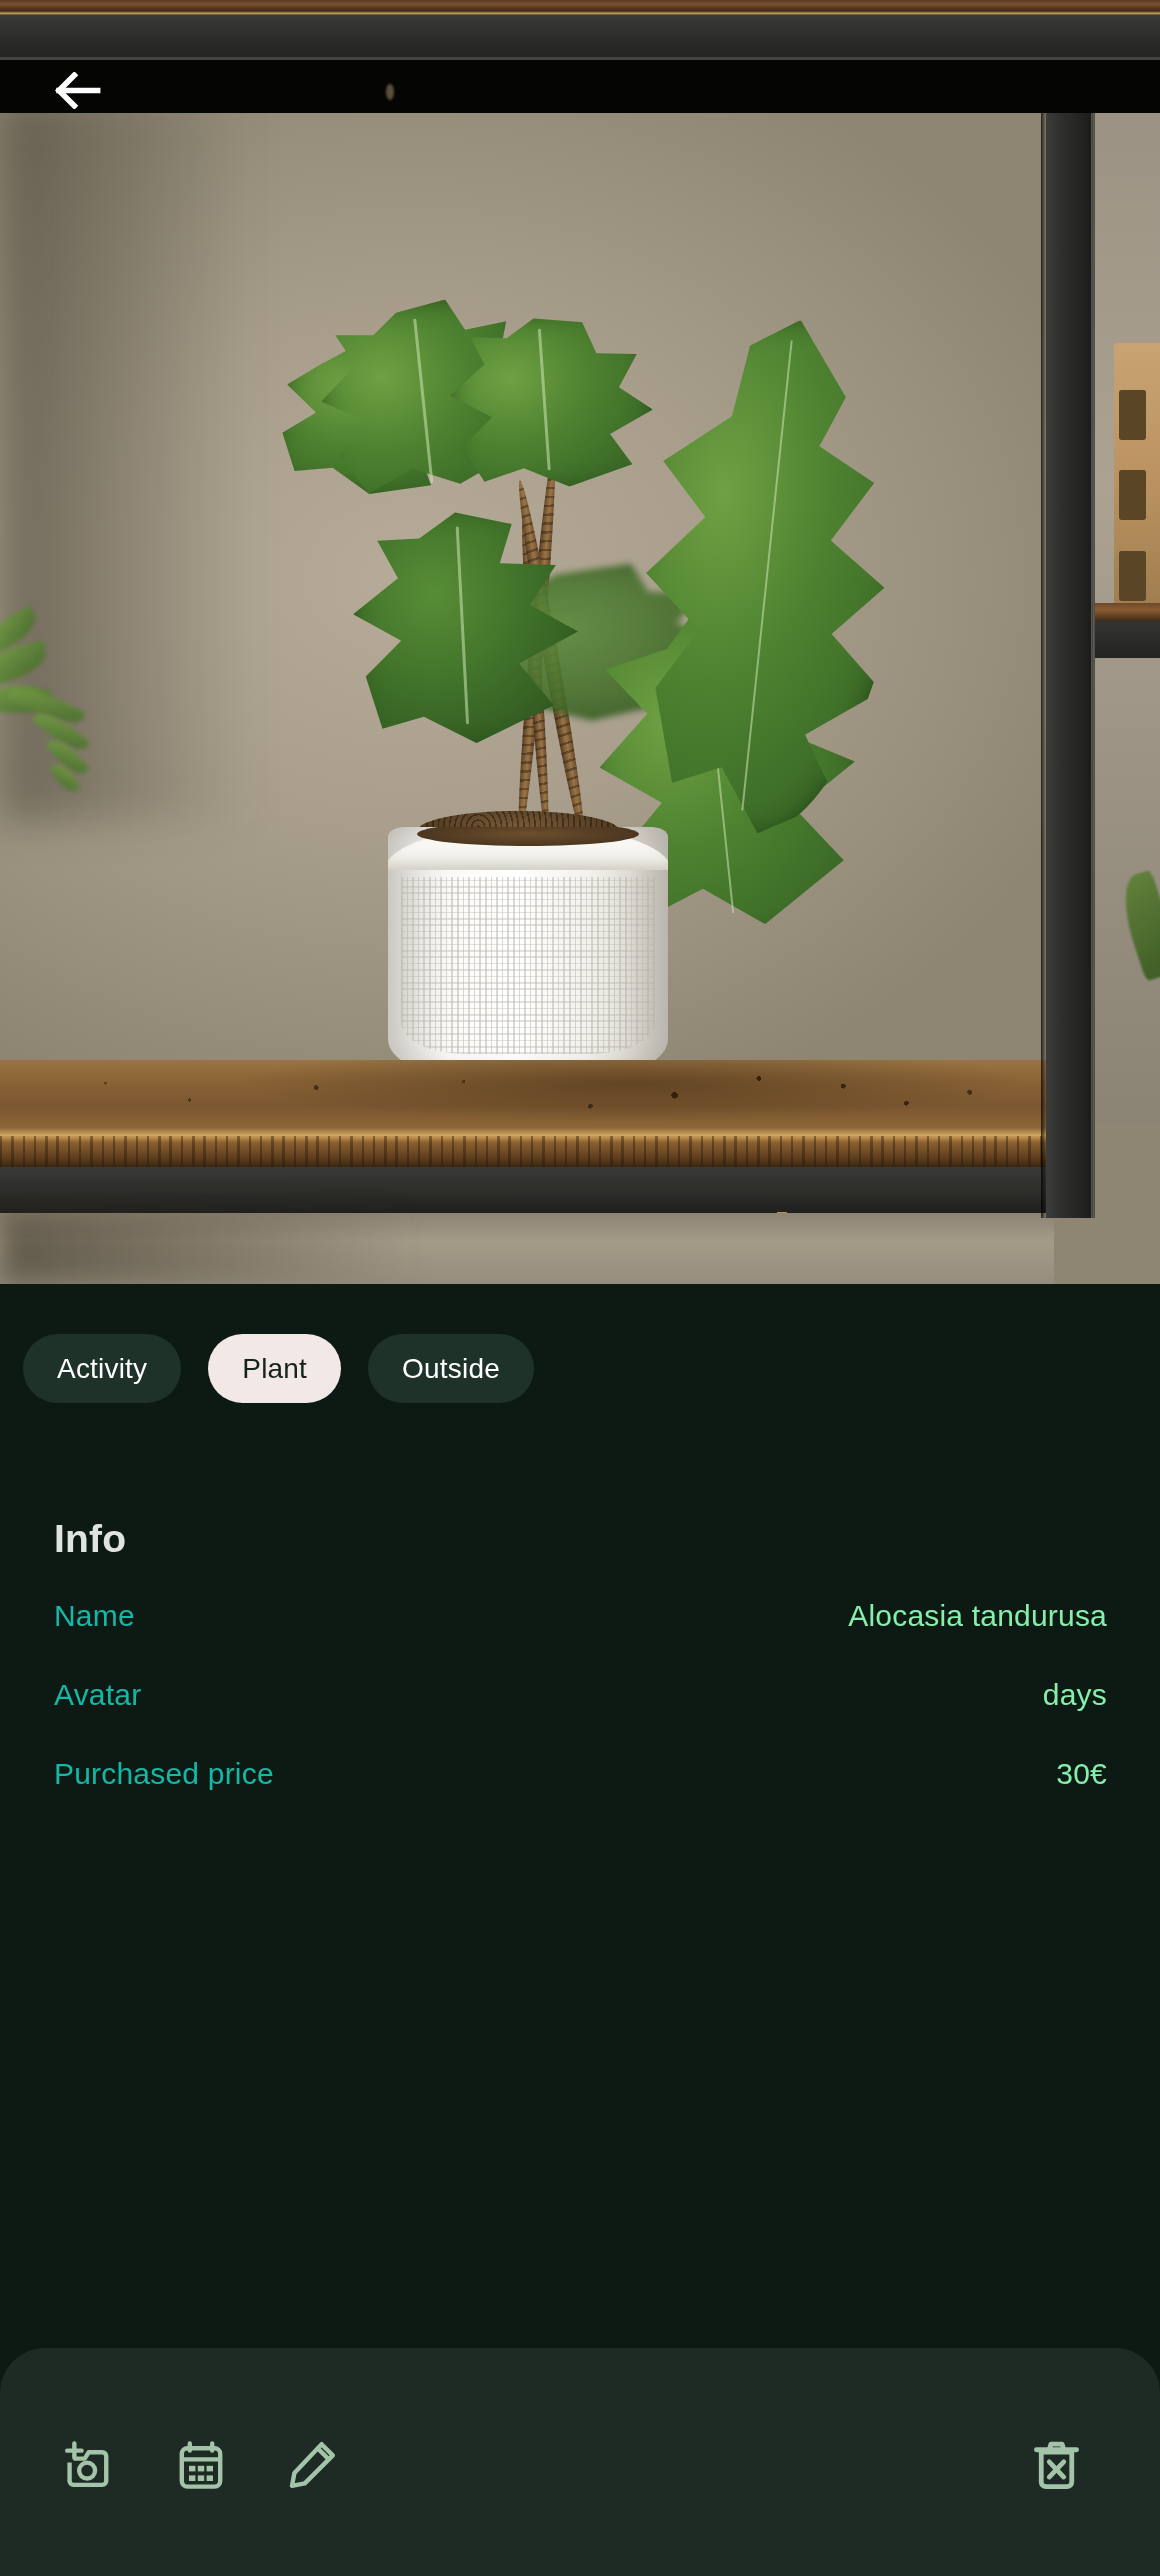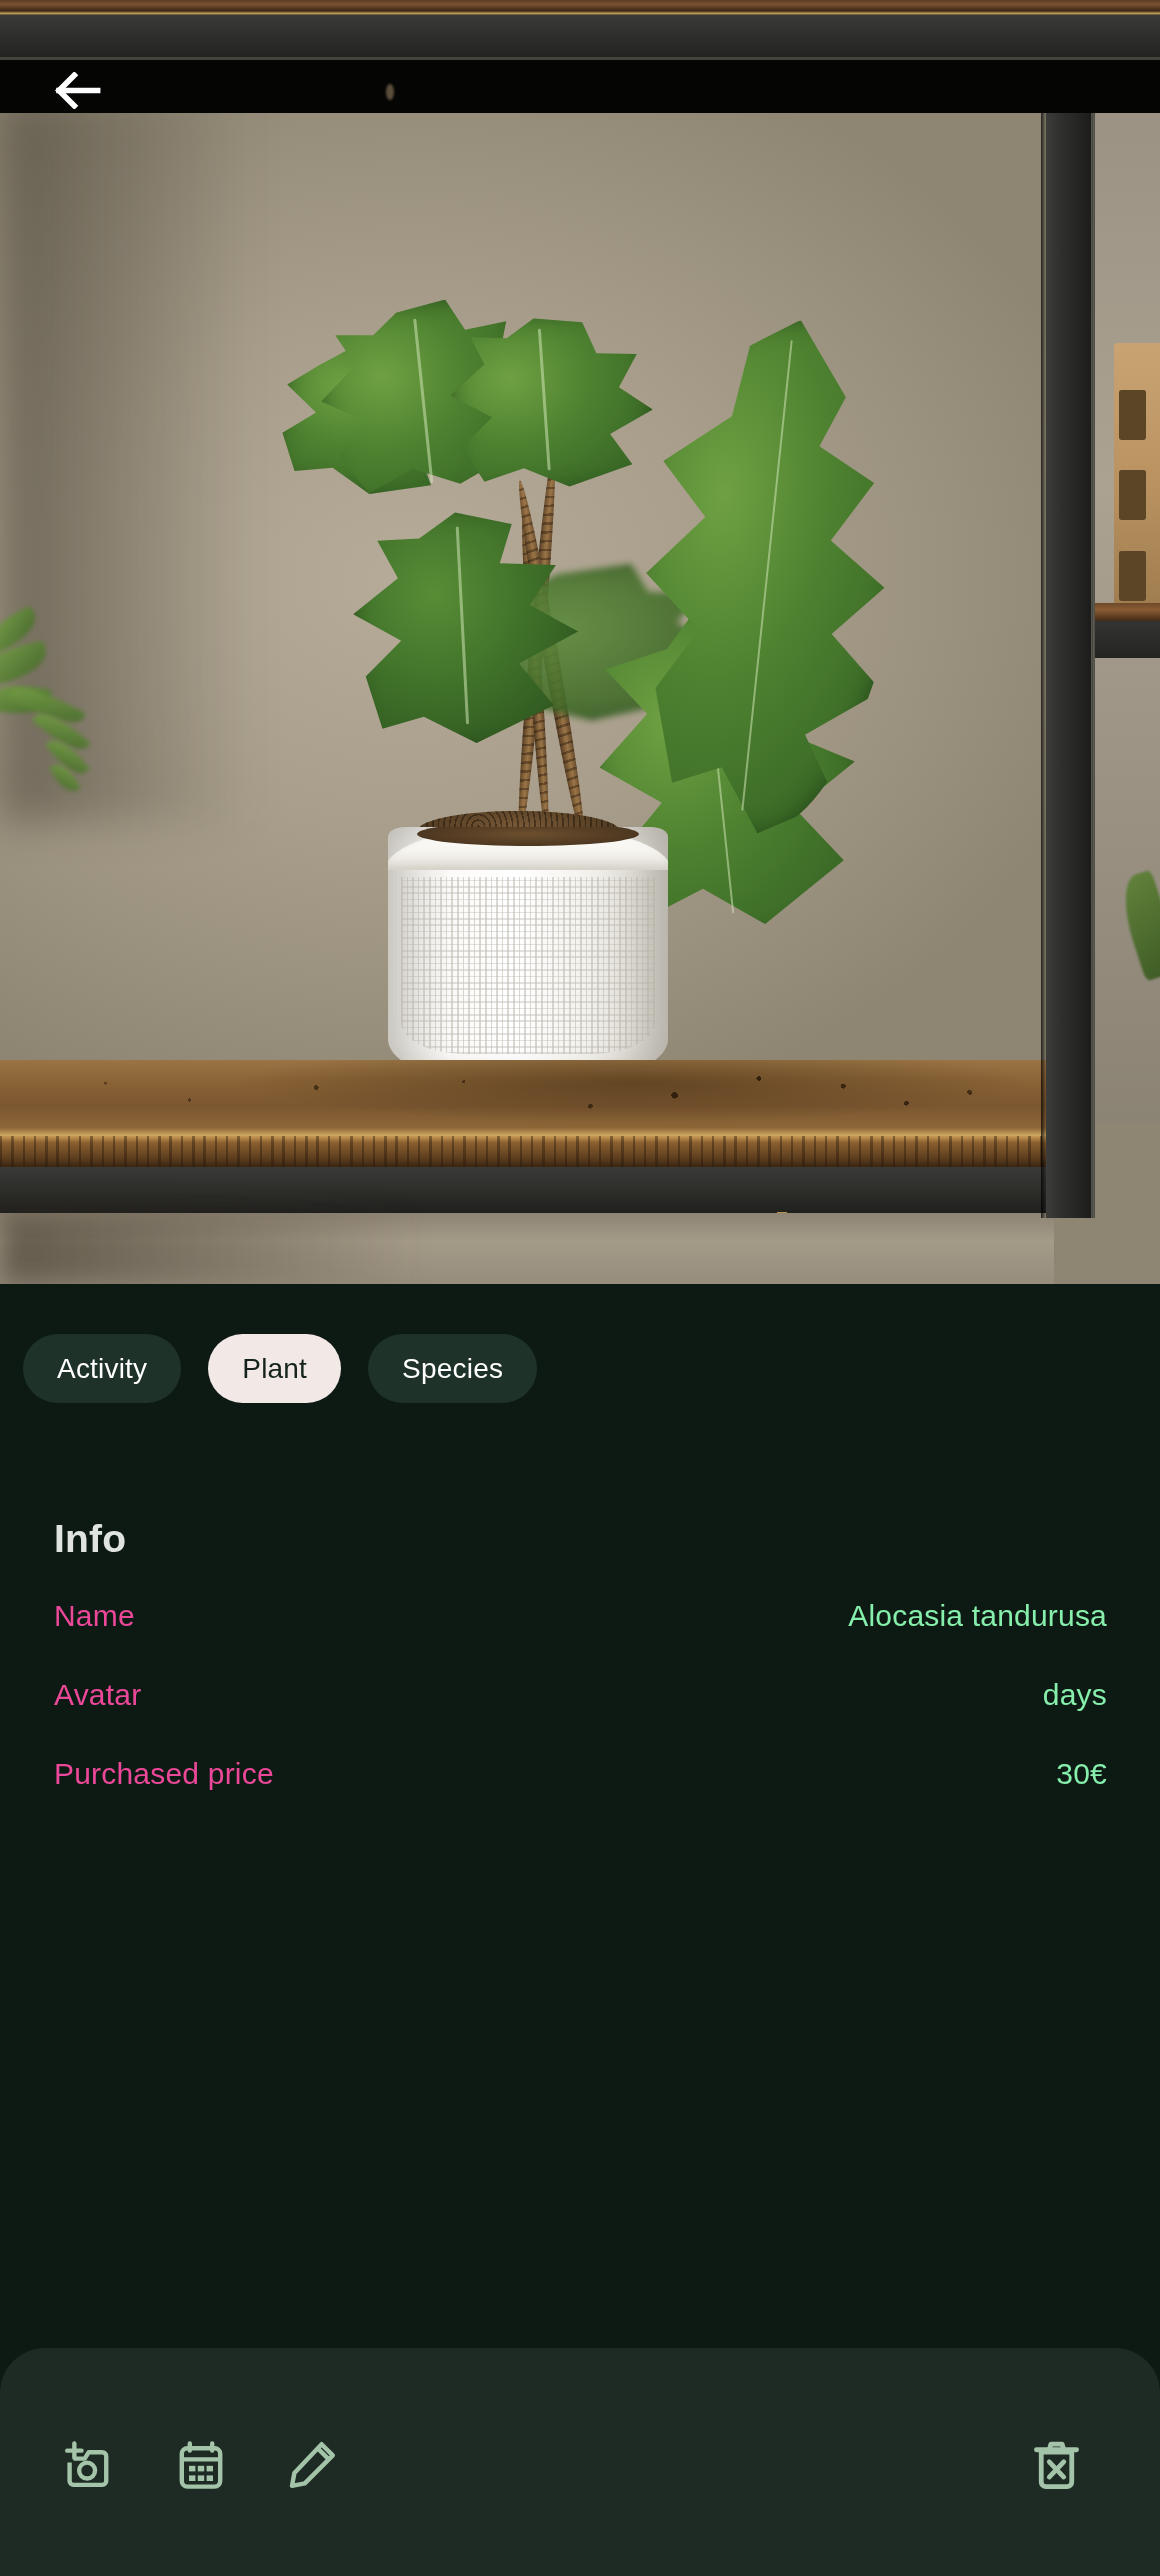--- a/index.html
+++ b/index.html
@@ -364,21 +364,21 @@
   .title-info{ top:233px; }
 
   .info-list{
     position:absolute; left:54px; top:315px; width:1053px;
   }
   .info-row{
     display:flex; justify-content:space-between; align-items:baseline;
     height:79px;
   }
   .info-label{
-    color:#ec4899; font-size:30px; letter-spacing:0.2px;
+    color:#14b8a6; font-size:30px; letter-spacing:0.2px;
   }
   .info-value{
     color:#86efac; font-size:30px; letter-spacing:0.2px; text-align:right;
   }
 
   
   .bottom-bar{
     position:absolute; left:0; top:2348px; width:1160px; height:228px;
     background:#1e2a24;
     border-radius:45px 45px 0 0;
@@ -503,21 +503,21 @@
   <div class="sheet">
 
     <div class="tabs">
       <div class="tab">
         <span>Activity</span>
       </div>
       <div class="tab active">
         <span>Plant</span>
       </div>
       <div class="tab">
-        <span>Species</span>
+        <span>Outside</span>
       </div>
     </div>
 
     <div class="section-title title-info">Info</div>
 
     <div class="info-list">
 
       <div class="info-row">
         <span class="info-label">Name</span>
         <span class="info-value">Alocasia tandurusa</span>

